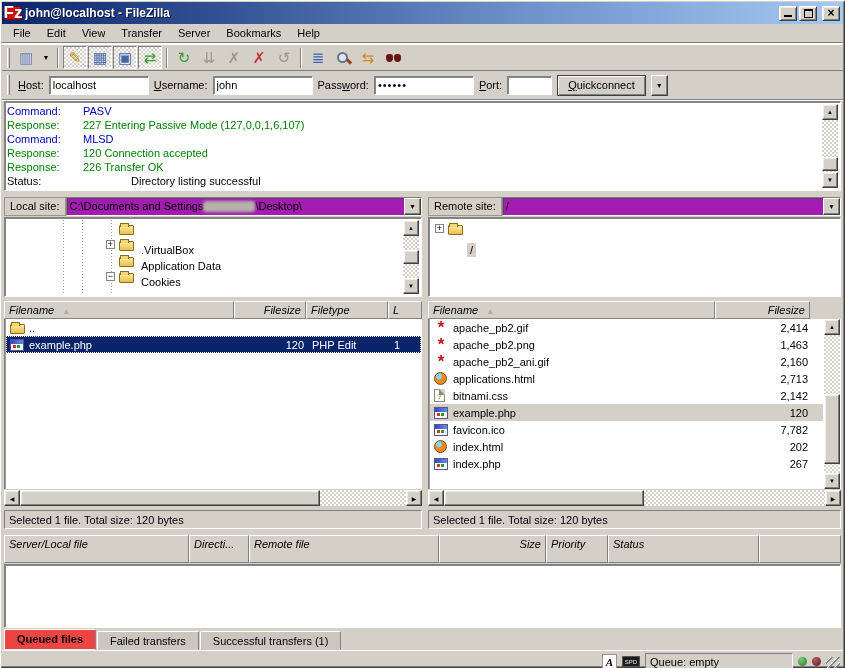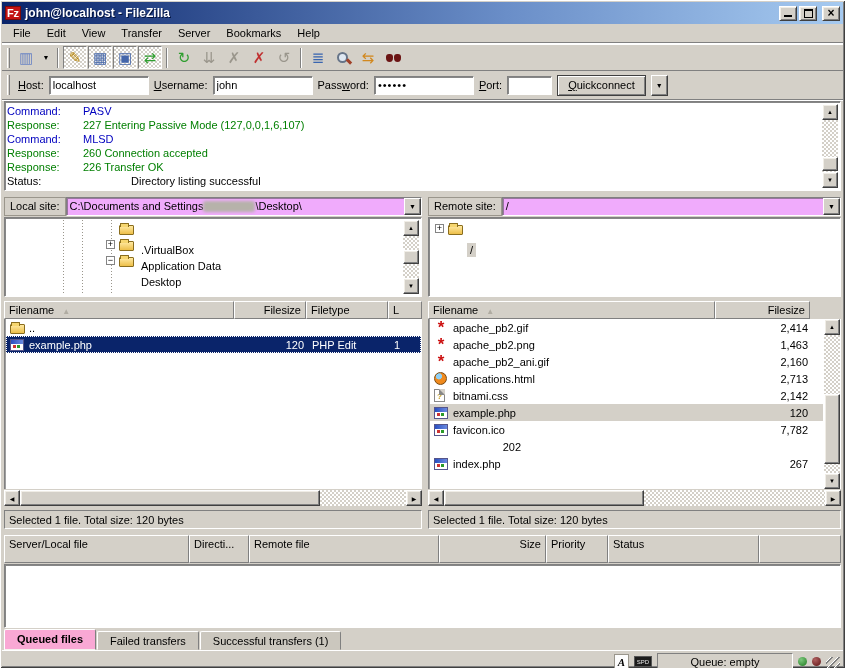--- a/index.html
+++ b/index.html
@@ -9,21 +9,21 @@
   .win {
     width:845px; height:668px; background:#D4D0C8; position:relative;
     padding:2px; display:flex; flex-direction:column;
     box-shadow: inset 1px 1px 0 #fff, inset -1px -1px 0 #404040, inset 2px 2px 0 #d4d0c8, inset -2px -2px 0 #808080;
     font-size:11px; color:#000;
   }
 
   
   .titlebar { height:22px; flex:0 0 22px; background:linear-gradient(90deg,#0A246A,#6a8ec8 60%,#A6CAF0);
     display:flex; align-items:center; padding:0 3px; gap:4px; }
-  .fz-logo { width:16px; height:14px; background:#c41313; color:#fff; font-weight:bold; font-size:11px;
+  .fz-logo { width:16px; height:14px; background:#c41313; color:#fff; font-weight:bold; font-size:17px;
     display:flex; align-items:center; justify-content:center; border:1px solid #7a0a0a; }
   .title-text { color:#fff; font-weight:bold; font-size:12px; flex:1; text-shadow:1px 1px 0 #00113a; }
   .winbtns { display:flex; gap:2px; }
   .winbtn { width:18px; height:15px; background:#D4D0C8; border:1px solid; border-color:#fff #404040 #404040 #fff;
     box-shadow: inset 1px 1px 0 #f0ede6, inset -1px -1px 0 #808080;
     display:flex; align-items:flex-end; justify-content:center; font-size:10px; font-weight:bold; line-height:12px; }
   .winbtn.close { margin-left:3px; align-items:center; }
   .glyph-min { width:8px; height:2px; background:#000; margin-bottom:3px; }
   .glyph-max { width:9px; height:9px; border:1px solid #000; border-top-width:2px; margin-bottom:2px; }
   .glyph-x { font-size:12px; line-height:13px; }
@@ -106,21 +106,21 @@
   .split-h { flex:0 0 5px; }
   .panes { flex:0 0 331px; display:flex; padding:0 2px; }
   .pane { display:flex; flex-direction:column; }
   .pane.left { width:418px; flex:0 0 418px; }
   .pane-split { width:6px; flex:0 0 6px; }
   .pane.right { flex:1; }
 
   .site-row { height:19px; flex:0 0 19px; display:flex; align-items:stretch; gap:0; }
   .site-label { border:1px solid #9a968c; padding:2px 5px 0; background:#D4D0C8; white-space:nowrap; }
   .combo { flex:1; display:flex; border:1px solid #808080; border-bottom-color:#fff; border-right-color:#fff;
-    box-shadow:inset 1px 1px 0 #40404080; background:#f0abfc; }
+    box-shadow:inset 1px 1px 0 #40404080; background:#a21caf; }
   .combo-text { flex:1; padding:2px 3px 0; white-space:nowrap; overflow:hidden; }
   .combo-btn { width:17px; background:#D4D0C8; border:1px solid; border-color:#fff #404040 #404040 #fff;
     box-shadow:inset -1px -1px 0 #808080; font-size:7px; display:flex; align-items:center; justify-content:center; }
   .censored { display:inline-block; width:52px; height:11px; background:#b6b2aa; border-radius:3px;
     filter:blur(1.5px); vertical-align:-2px; }
 
   .treebox { margin-top:1px; height:80px; flex:0 0 80px; position:relative; overflow:hidden; }
   .tree-inner { position:absolute; inset:2px; overflow:hidden; }
   .tree-local .tree-inner {
     background-image:repeating-linear-gradient(to bottom,#9a968c 0 1px,transparent 1px 3px),
@@ -152,52 +152,52 @@
     border-left-color:#888; border-bottom-color:#888; }
   .i-window { width:14px; height:12px; background:#fff; border:1px solid #55558a; position:relative; }
   .i-window::before { content:''; position:absolute; top:0; left:0; right:0; height:4px;
     background:linear-gradient(90deg,#2a4fc0,#6a8ae0); }
   .i-window::after { content:''; position:absolute; bottom:2px; left:2px; width:3px; height:3px;
     background:#cc3333; box-shadow:4px 0 0 #2a9a2a; }
 
   
   .list-header { margin-top:4px; height:18px; flex:0 0 18px; display:flex; background:#D4D0C8; }
   .hcell { border:1px solid; border-color:#fff #808080 #808080 #fff; box-shadow:inset -1px 0 0 #d4d0c8;
-    padding:2px 4px 12px; white-space:nowrap; overflow:hidden; background:#D4D0C8; }
+    padding:2px 4px 12px; white-space:nowrap; overflow:hidden; background:#D4D0C8;font-style:italic; }
   .hcell.num { text-align:right; }
   .sort-asc { color:#b0aca2; font-size:8px; margin-left:8px; }
   .list-body { flex:0 0 170px; height:170px; position:relative; overflow:hidden; background:#fff;
     border-left:1px solid #808080; border-right:1px solid #fff; box-shadow:inset 1px 0 0 #40404080; }
   .rows { position:absolute; inset:0 0 0 1px; }
   .list-row { height:17px; display:flex; align-items:center; white-space:nowrap; }
   .list-row .cell { padding:0 4px; overflow:hidden; display:flex; align-items:center; }
   .list-row .cell.num { justify-content:flex-end; }
   .list-row.sel-active { background:#0A246A; color:#fff; outline:1px dotted #fff; outline-offset:-1px; }
   .list-row.sel-inactive { background:#D4D0C8; }
   .rows-pad { padding-right:17px; }
   .status-strip { margin-top:4px; height:19px; flex:0 0 19px; border:1px solid #808080; border-bottom-color:#fff;
     border-right-color:#fff; background:#D4D0C8; padding:3px 4px 0; white-space:nowrap; overflow:hidden; }
 
   
   .queue-header { flex:0 0 19px; display:flex; margin:0 2px; background:#D4D0C8; }
   .queue-body { flex:0 0 64px; margin:1px 2px 0; }
   .tabs { flex:0 0 22px; display:flex; align-items:flex-end; padding:1px 2px 0; gap:1px; }
   .tab { height:19px; padding:3px 12px 0; background:#cbc7be; border:1px solid; border-color:#fff #808080 #cbc7be #fff;
     border-radius:2px 2px 0 0; white-space:nowrap; }
-  .tab.active { height:21px; background:#f9a8d4; font-weight:bold; border-color:#fff #808080 #f4f2ee #fff; }
+  .tab.active { height:21px; background:#ef4444; font-weight:bold; border-color:#fff #808080 #f4f2ee #fff; }
 
   
   .statusbar { flex:0 0 21px; margin-top:auto; border-top:1px solid #fff; box-shadow:0 -2px 0 #80808000;
     display:flex; align-items:center; justify-content:flex-end; gap:5px; padding:0 3px; }
   .sb-icon-ascii { width:15px; height:15px; background:#fdfdfd; border:1px solid #9a968c; font-family:"Liberation Serif",serif;
     font-style:italic; font-weight:bold; font-size:11px; text-align:center; line-height:14px; }
   .sb-icon-speed { width:18px; height:11px; background:#1c1c1c; color:#e8e8e8; font-size:6px; text-align:center;
     line-height:11px; border:1px solid #555; letter-spacing:0; }
-  .queue-panel { width:136px; height:17px; border:1px solid #808080; border-bottom-color:#fff; border-right-color:#fff;
-    background:#D4D0C8; padding:2px 4px 0;text-align:center; }
+  .queue-panel { width:148px; height:17px; border:1px solid #808080; border-bottom-color:#fff; border-right-color:#fff;
+    background:#D4D0C8; padding:2px 4px 0; }
   .led { width:9px; height:9px; border-radius:50%; }
   .led.green { background:radial-gradient(circle at 35% 30%, #7ec97e, #1f7a1f); }
   .led.red { background:radial-gradient(circle at 35% 30%, #b06060, #5e1414); }
   .grip { width:14px; height:14px; align-self:flex-end;
     background:repeating-linear-gradient(135deg, transparent 0 3px, #fff 3px 4px, #808080 4px 5px); }
 </style>
 </head>
 <body>
 
 <div class="win">
@@ -303,21 +303,21 @@
         <div class="log-line response">
           <span class="log-label">Response:</span>
           <span>227 Entering Passive Mode (127,0,0,1,6,107)</span>
         </div>
         <div class="log-line command">
           <span class="log-label">Command:</span>
           <span>MLSD</span>
         </div>
         <div class="log-line response">
           <span class="log-label">Response:</span>
-          <span>260 Connection accepted</span>
+          <span>120 Connection accepted</span>
         </div>
         <div class="log-line response">
           <span class="log-label">Response:</span>
           <span>226 Transfer OK</span>
         </div>
         <div class="log-line status">
           <span class="log-label">Status:</span>
           <span>Directory listing successful</span>
         </div>
       </div>
@@ -350,20 +350,27 @@
               <span class="tree-label">.VirtualBox</span>
             </div>
             <div class="tree-row">
               <span class="expander">+</span>
               <span class="fi">
                 <span class="i-folder"></span>
               </span>
               <span class="tree-label">Application Data</span>
             </div>
             <div class="tree-row">
+              <span class="expander none"></span>
+              <span class="fi">
+                <span class="i-folder"></span>
+              </span>
+              <span class="tree-label">Cookies</span>
+            </div>
+            <div class="tree-row">
               <span class="expander">−</span>
               <span class="fi">
                 <span class="i-folder"></span>
               </span>
               <span class="tree-label">Desktop</span>
             </div>
           </div>
         <div class="vsb">
           <div class="sb-btn sb-up">▲</div>
           <div class="sb-thumb" style="left:0;right:0;top:30px;height:14px;"></div>
@@ -467,20 +474,23 @@
                 </span>example.php</div>
               <div class="cell num" style="width: 95px;">120</div>
             </div>
             <div class="list-row">
               <div class="cell" style="width: 287px;"><span class="fi">
                   <span class="i-window"></span>
                 </span>favicon.ico</div>
               <div class="cell num" style="width: 95px;">7,782</div>
             </div>
             <div class="list-row">
+              <div class="cell" style="width: 287px;"><span class="fi">
+                  <span class="i-firefox"></span>
+                </span>index.html</div>
               <div class="cell num" style="width: 95px;">202</div>
             </div>
             <div class="list-row">
               <div class="cell" style="width: 287px;"><span class="fi">
                   <span class="i-window"></span>
                 </span>index.php</div>
               <div class="cell num" style="width: 95px;">267</div>
             </div>
           </div>
         <div class="vsb" style="top:0;right:0;bottom:0;">

